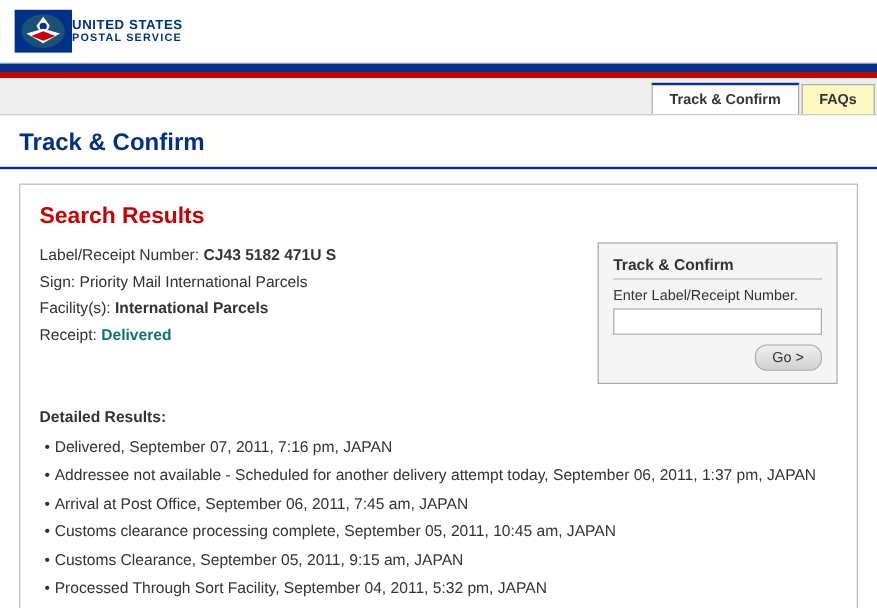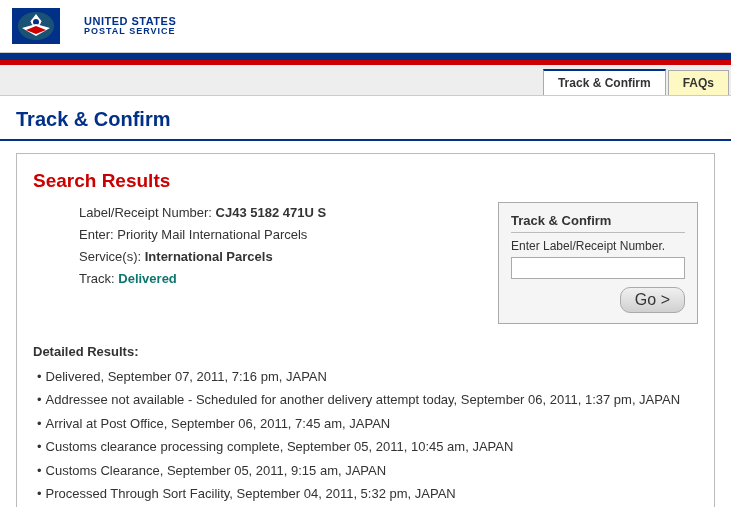--- a/index.html
+++ b/index.html
@@ -9,21 +9,21 @@
     #header {
       display: flex;
       align-items: center;
       justify-content: space-between;
       padding: 8px 12px;
       border-bottom: 1px solid #ccc;
     }
     #logo {
       display: flex;
       align-items: center;
-      gap: 24px;
+      gap: 0;
     }
     .logo-eagle {
       width: 48px;
       height: 36px;
     }
     .logo-text {
       display: flex;
       flex-direction: column;
       line-height: 1.1;
     }
@@ -131,21 +131,20 @@
     }
 
     .info-left p {
       font-size: 13px;
       color: #333;
       line-height: 1.7;
     }
     .info-left p .bold-label {
       font-weight: normal;
       color: #333;
-      margin-left: 46px;
     }
     .info-left p .value {
       font-weight: bold;
     }
     .info-left p.status-line .status-value {
       font-weight: bold;
       color: #0f766e;
     }
 
     .delivery-message {
@@ -185,21 +184,21 @@
     }
     .go-btn {
       display: flex;
       justify-content: flex-end;
     }
     .go-btn button {
       background: linear-gradient(to bottom, #f0f0f0, #d0d0d0);
       border: 1px solid #aaa;
       border-radius: 10px;
       padding: 3px 14px;
-      font-size: 16px;
+      font-size: 12px;
       cursor: pointer;
       color: #333;
     }
 
     
     .detailed-section {
       margin-top: 20px;
     }
     .detailed-label {
       font-size: 13px;
@@ -259,31 +258,31 @@
     <div class="results-title">Search Results</div>
 
     <div class="info-section">
       <div class="info-left">
         <p>
           <span class="bold-label">Label/Receipt Number:</span>
           <span> </span>
           <span class="value">CJ43 5182 471U S</span>
         </p>
         <p>
-          <span class="bold-label">Enter:</span>
+          <span class="bold-label">Sign:</span>
           <span> </span>
           <span>Priority Mail International Parcels</span>
         </p>
         <p>
-          <span class="bold-label">Service(s):</span>
+          <span class="bold-label">Facility(s):</span>
           <span> </span>
           <strong>International Parcels</strong>
         </p>
         <p class="status-line">
-          <span class="bold-label">Track:</span>
+          <span class="bold-label">Receipt:</span>
           <span> </span>
           <strong class="status-value">Delivered</strong>
         </p>
       </div>
 
       <div class="track-widget">
         <div class="track-widget-title">Track &amp; Confirm</div>
         <label>Enter Label/Receipt Number.</label>
         <input type="text" style="">
         <div class="go-btn">

